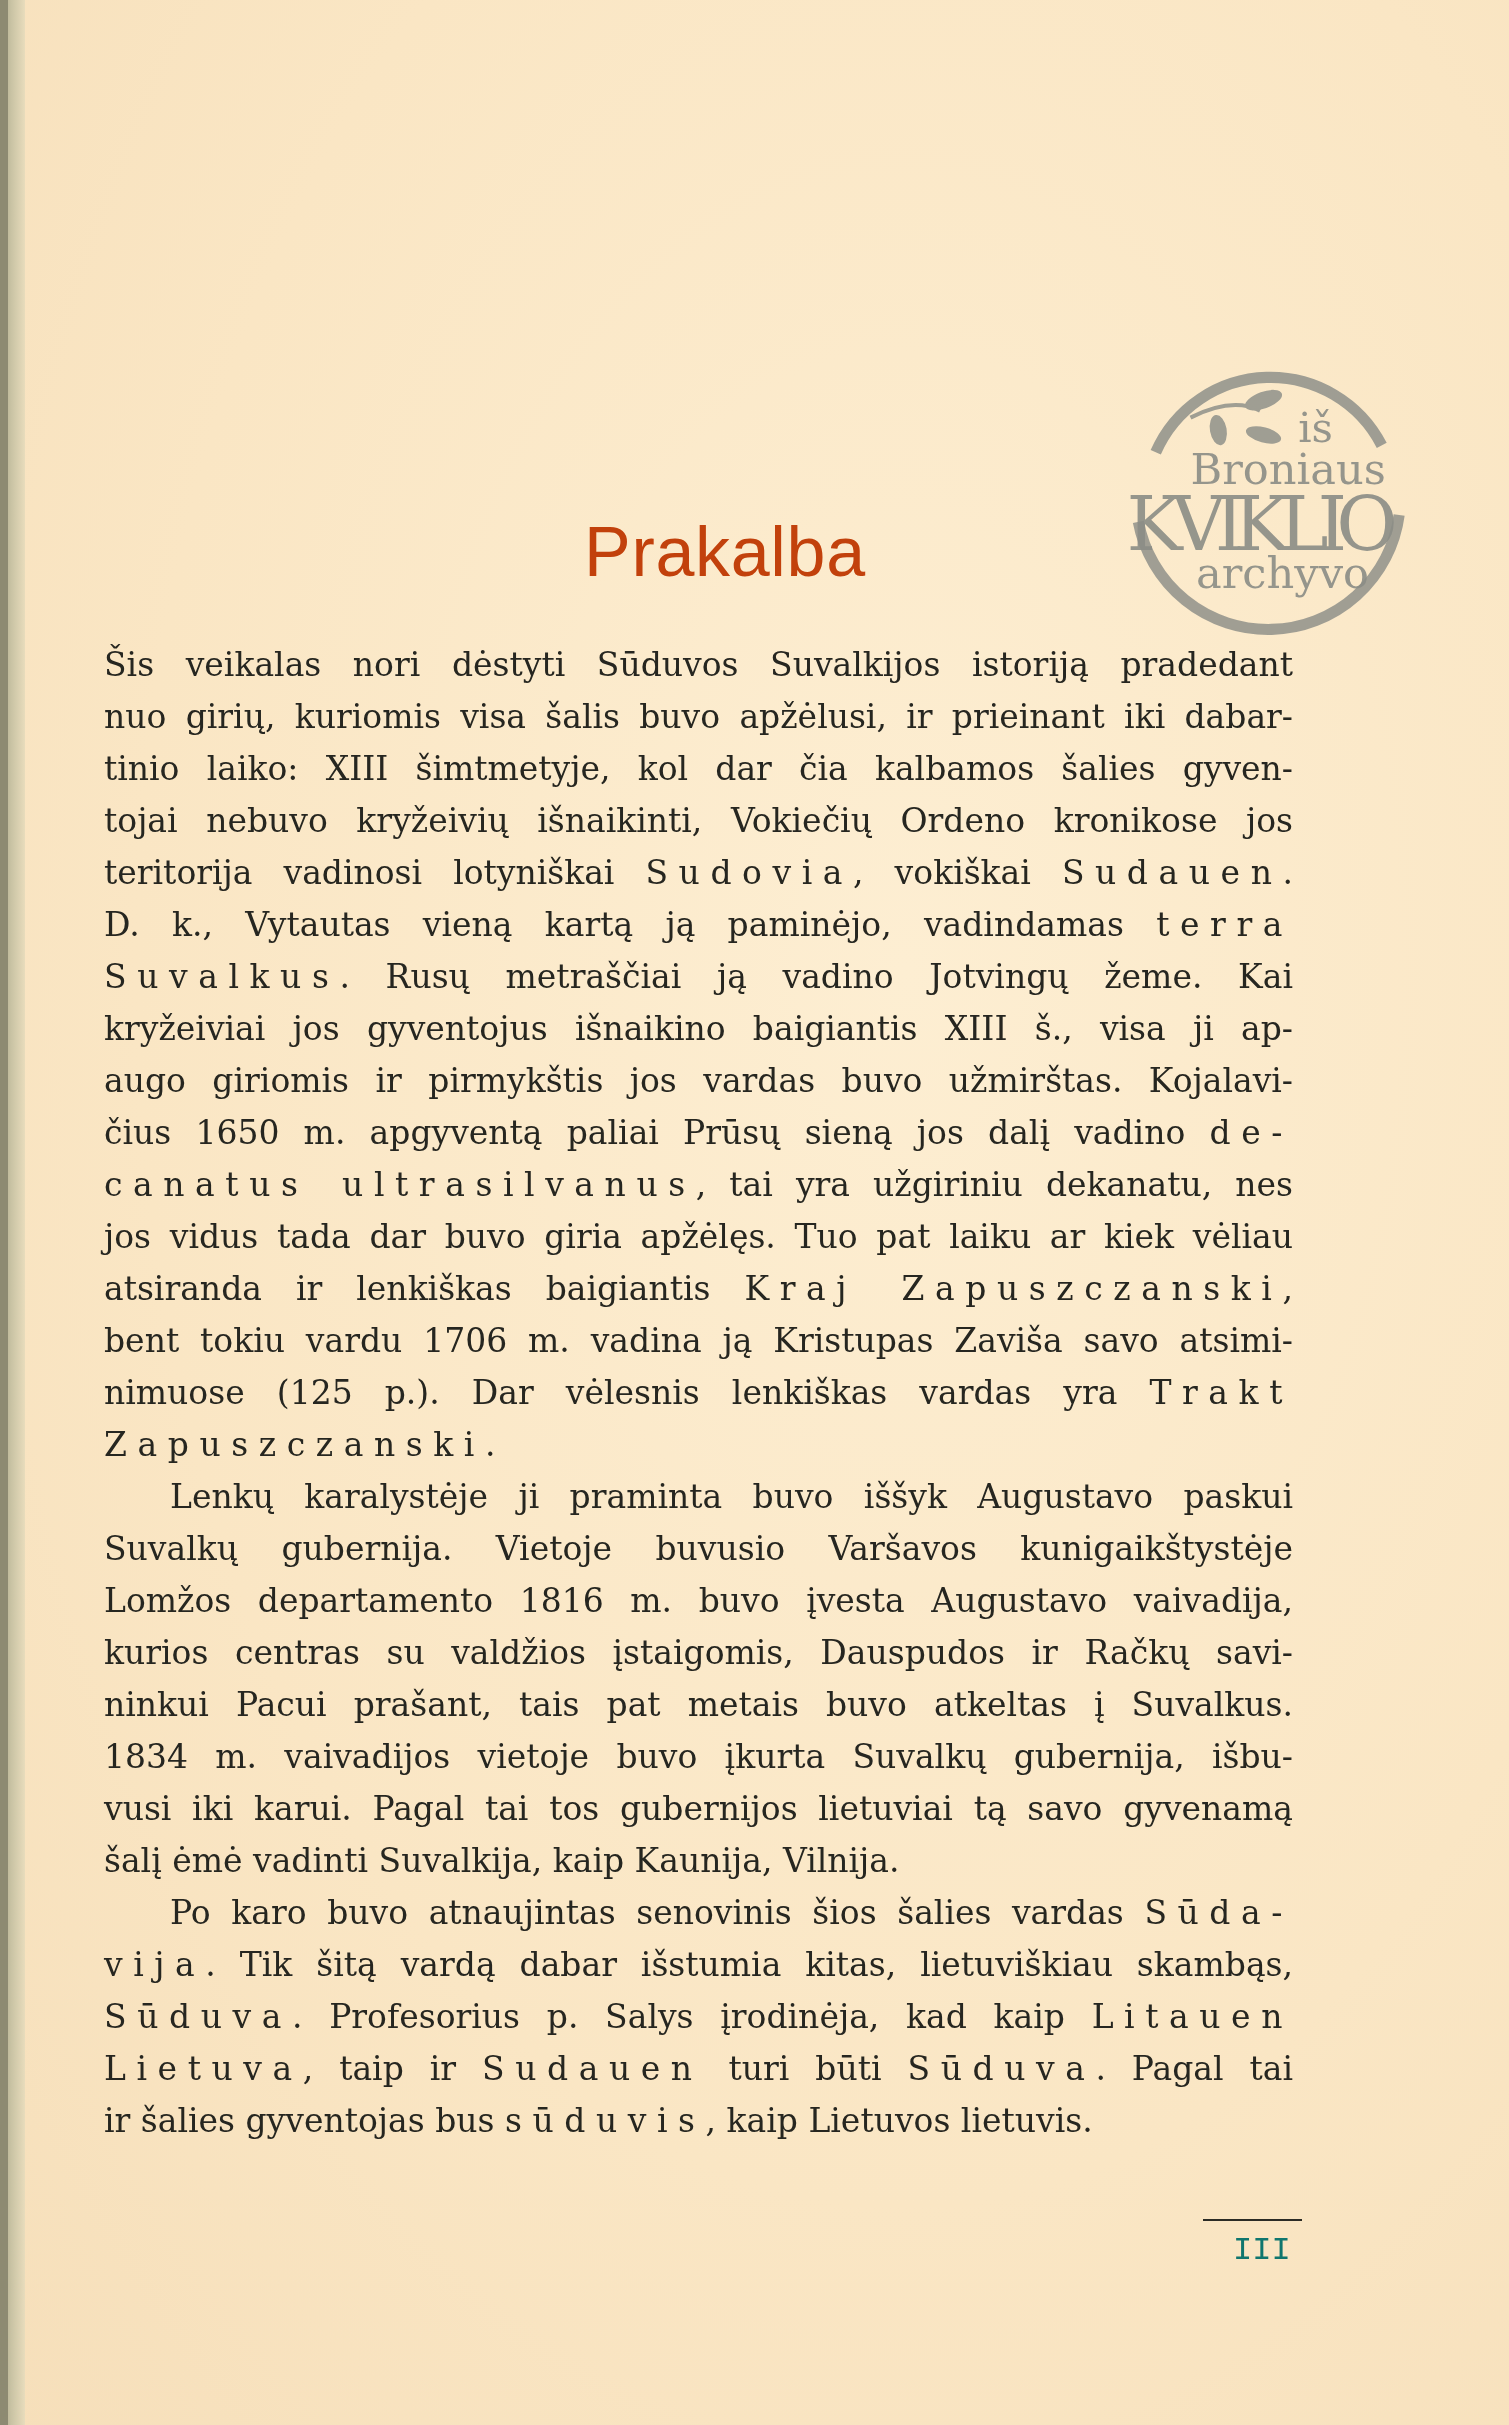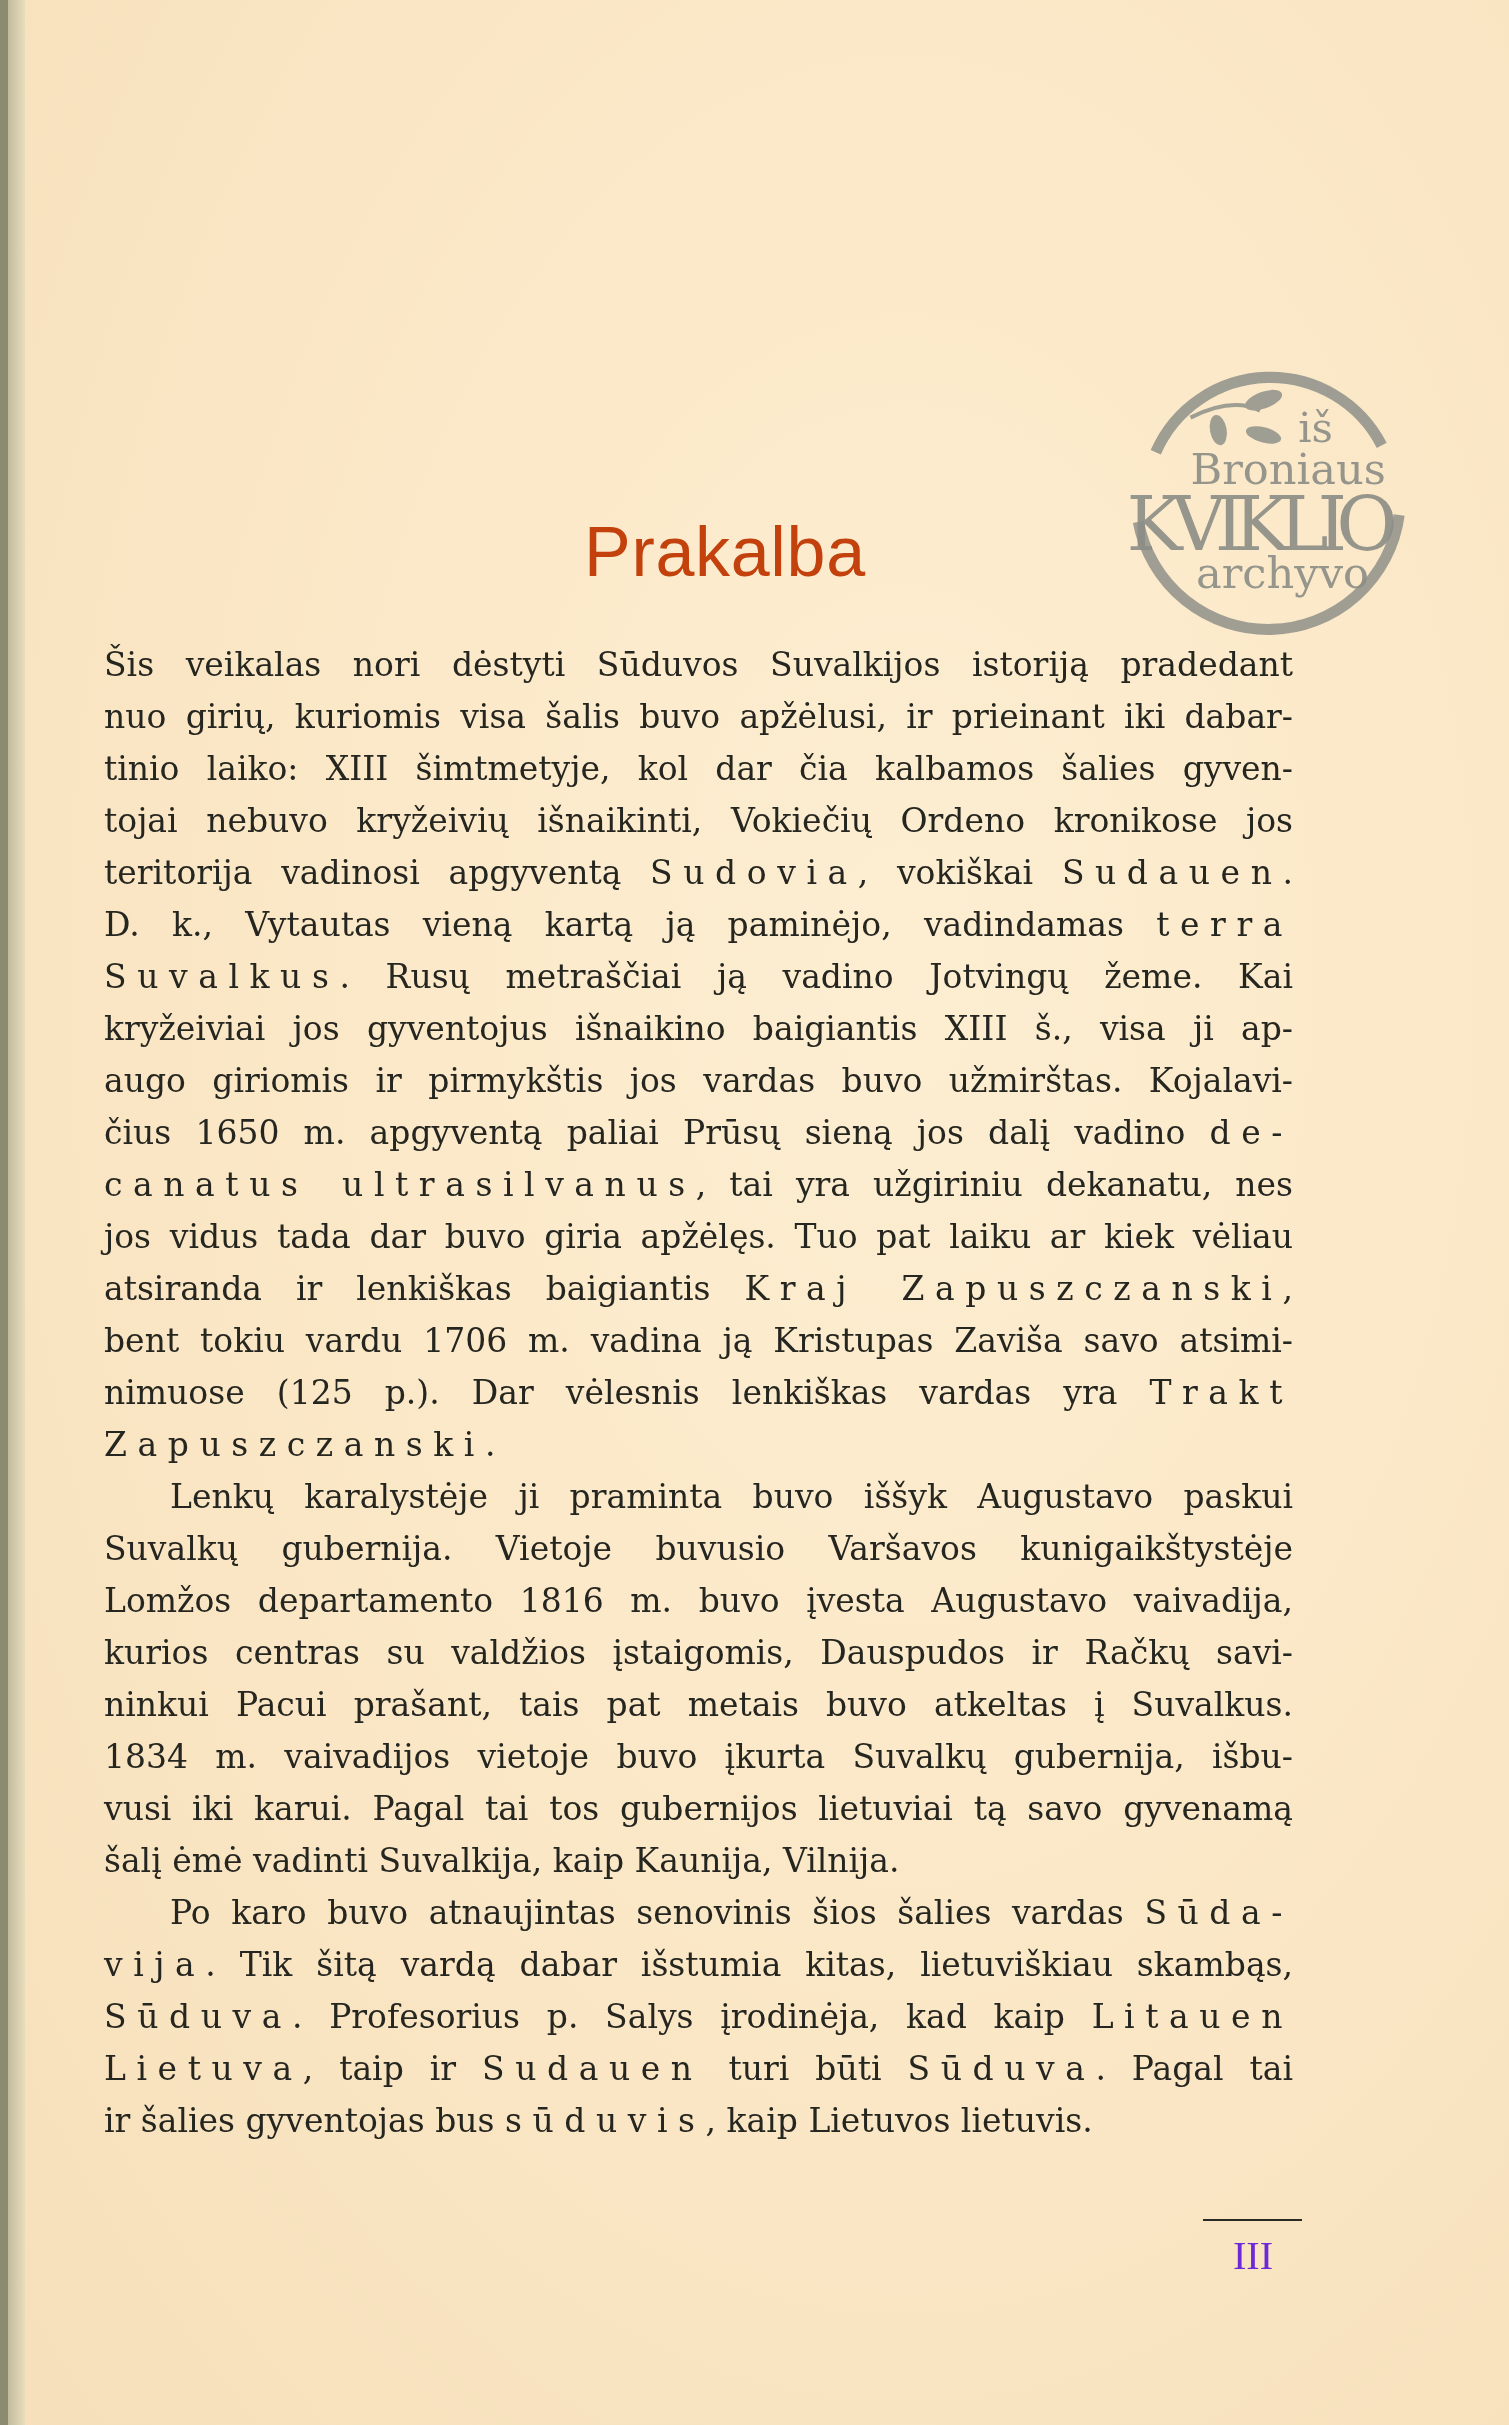--- a/index.html
+++ b/index.html
@@ -33,21 +33,21 @@
     text-align: justify; text-align-last: justify;
   }
   .line.last { text-align-last: left; }
   .line.indent { padding-left: 66px; }
   .sp { letter-spacing: 0.32em; }
   .rule {
     position: absolute; left: 1203px; top: 2219px; width: 99px; height: 2.1px; background: #2b2b25;
   }
   .pagenum {
     position: absolute; left: 1233px; top: 2232px;
-    font-family: Liberation Serif, serif; font-size: 40px; color: #6d28d9;
+    font-family: Liberation Mono, monospace; font-size: 32px; color: #0f766e;
   }
 </style>
 </head>
 <body>
 
 <div class="spine">
     <div class="spine-edge"></div>
   </div>
 
 <div class="title">Prakalba</div>
@@ -69,21 +69,21 @@
     <text x="18" y="290" font-size="108" textLength="390">KVIKLIO</text>
     <text x="118" y="345" font-size="62">archyvo</text>
   </g>
 </svg>
 
 <div class="body-text" id="body-text">
     <span class="line"><span>Šis veikalas nori dėstyti Sūduvos Suvalkijos istoriją pradedant</span></span>
     <span class="line"><span>nuo girių, kuriomis visa šalis buvo apžėlusi, ir prieinant iki dabar-</span></span>
     <span class="line"><span>tinio laiko: XIII šimtmetyje, kol dar čia kalbamos šalies gyven-</span></span>
     <span class="line"><span>tojai nebuvo kryžeivių išnaikinti, Vokiečių Ordeno kronikose jos</span></span>
-    <span class="line"><span>teritorija vadinosi apgyventą </span><span class="sp">Sudovia</span><span>, vokiškai </span><span class="sp">Sudauen</span><span>.</span></span>
+    <span class="line"><span>teritorija vadinosi lotyniškai </span><span class="sp">Sudovia</span><span>, vokiškai </span><span class="sp">Sudauen</span><span>.</span></span>
     <span class="line"><span>D. k., Vytautas vieną kartą ją paminėjo, vadindamas </span><span class="sp">terra</span></span>
     <span class="line"><span class="sp">Suvalkus</span><span>. Rusų metraščiai ją vadino Jotvingų žeme. Kai</span></span>
     <span class="line"><span>kryžeiviai jos gyventojus išnaikino baigiantis XIII š., visa ji ap-</span></span>
     <span class="line"><span>augo giriomis ir pirmykštis jos vardas buvo užmirštas. Kojalavi-</span></span>
     <span class="line"><span>čius 1650 m. apgyventą paliai Prūsų sieną jos dalį vadino </span><span class="sp">de-</span></span>
     <span class="line"><span class="sp">canatus ultrasilvanus</span><span>, tai yra užgiriniu dekanatu, nes</span></span>
     <span class="line"><span>jos vidus tada dar buvo giria apžėlęs. Tuo pat laiku ar kiek vėliau</span></span>
     <span class="line"><span>atsiranda ir lenkiškas baigiantis </span><span class="sp">Kraj Zapuszczanski</span><span>,</span></span>
     <span class="line"><span>bent tokiu vardu 1706 m. vadina ją Kristupas Zaviša savo atsimi-</span></span>
     <span class="line"><span>nimuose (125 p.). Dar vėlesnis lenkiškas vardas yra </span><span class="sp">Trakt</span></span>

